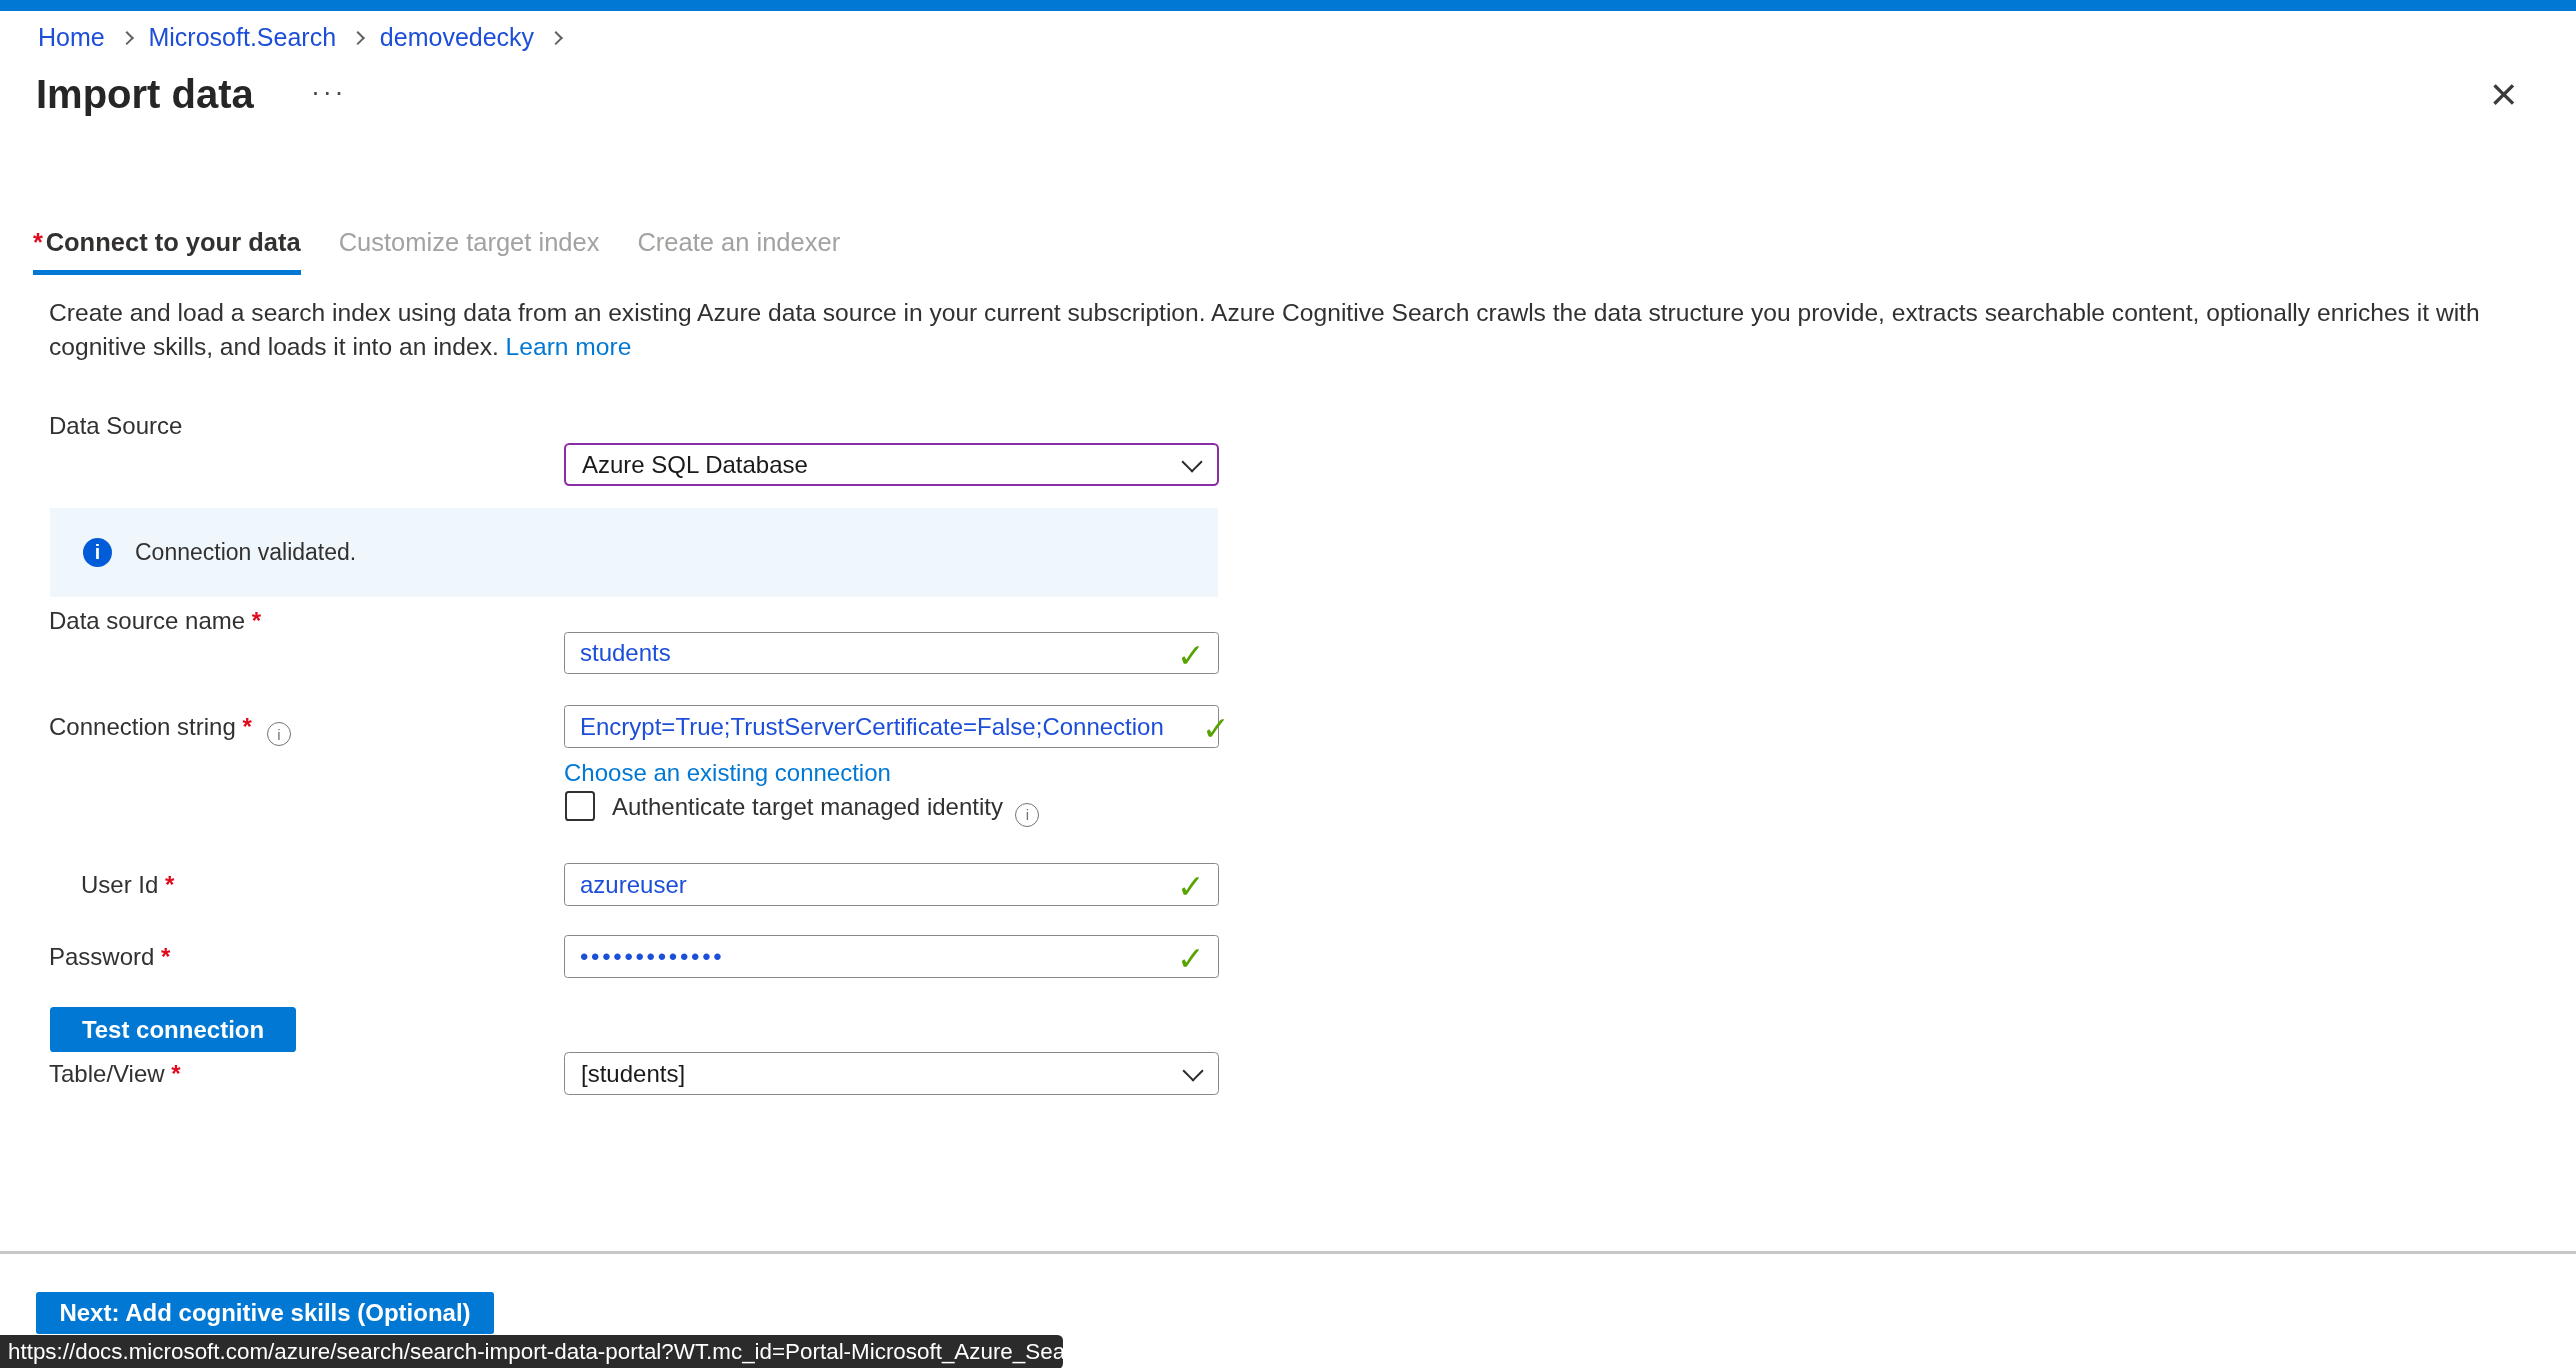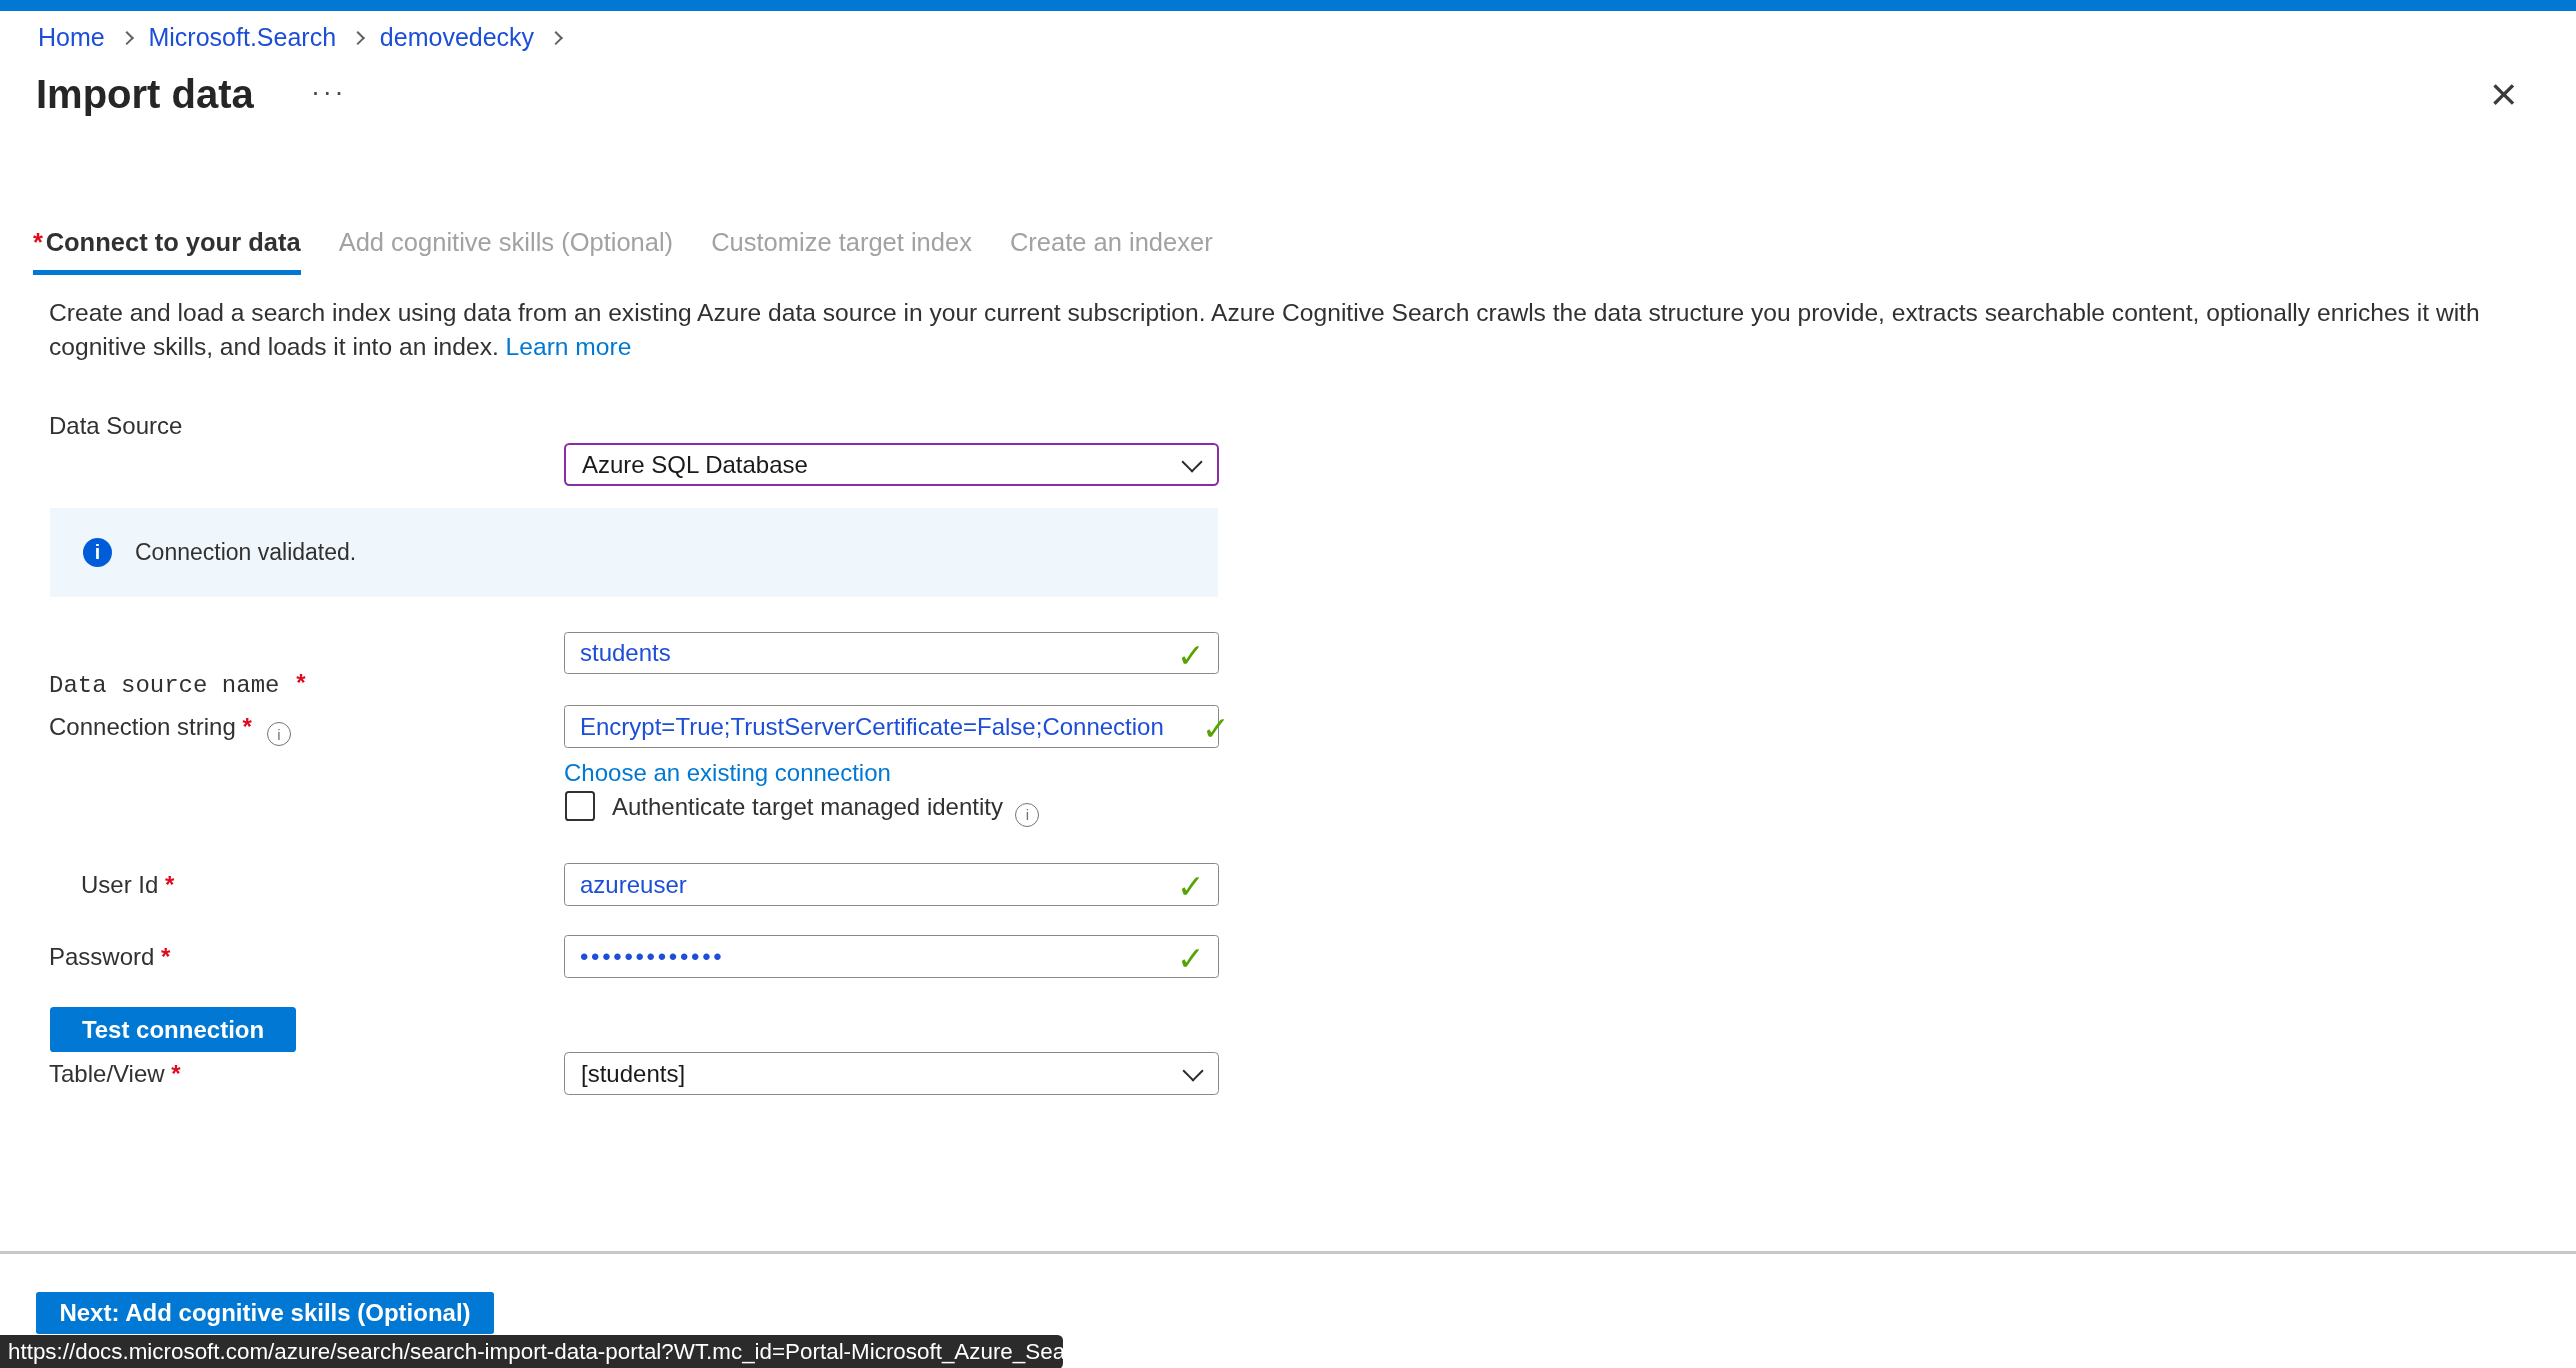--- a/index.html
+++ b/index.html
@@ -91,23 +91,20 @@
 
 <div class="page-title">Import data</div>
 <div class="more-btn">···</div>
 <div class="close-btn">×</div>
 
 <div class="tabs">
   <div class="tab active">
     <span class="req">*</span><span>Connect to your data</span>
   </div>
   <div class="tab">
-    <span>Add cognitive skills (Optional)</span>
-  </div>
-  <div class="tab">
     <span>Customize target index</span>
   </div>
   <div class="tab">
     <span>Create an indexer</span>
   </div>
 </div>
 
 <div class="intro">
   <span>Create and load a search index using data from an existing Azure data source in your current subscription. Azure Cognitive Search crawls the data structure you provide, extracts searchable content, optionally enriches it with cognitive skills, and loads it into an index. </span><a class="link">Learn more</a>
 </div>
@@ -118,21 +115,21 @@
     <span>Azure SQL Database</span>
     <span class="chevron-down"></span>
   </div>
 </div>
 
 <div class="banner">
   <span class="banner-icon">i</span>
   <span class="banner-text">Connection validated.</span>
 </div>
 
-<div class="form-label" style="top:664px;font-family:Liberation Mono, monospace;">
+<div class="form-label" style="top:599px;">
   <span>Data source name</span> <span class="req">*</span>
 </div>
 <div class="field" style="top:632px; height:42px;">
   <input class="textbox" readonly="" value="students" style="">
   <span class="check">✓</span>
 </div>
 
 <div class="form-label" style="top:705px;">
   <span>Connection string</span> <span class="req">*</span><span class="info-icon">i</span>
 </div>

